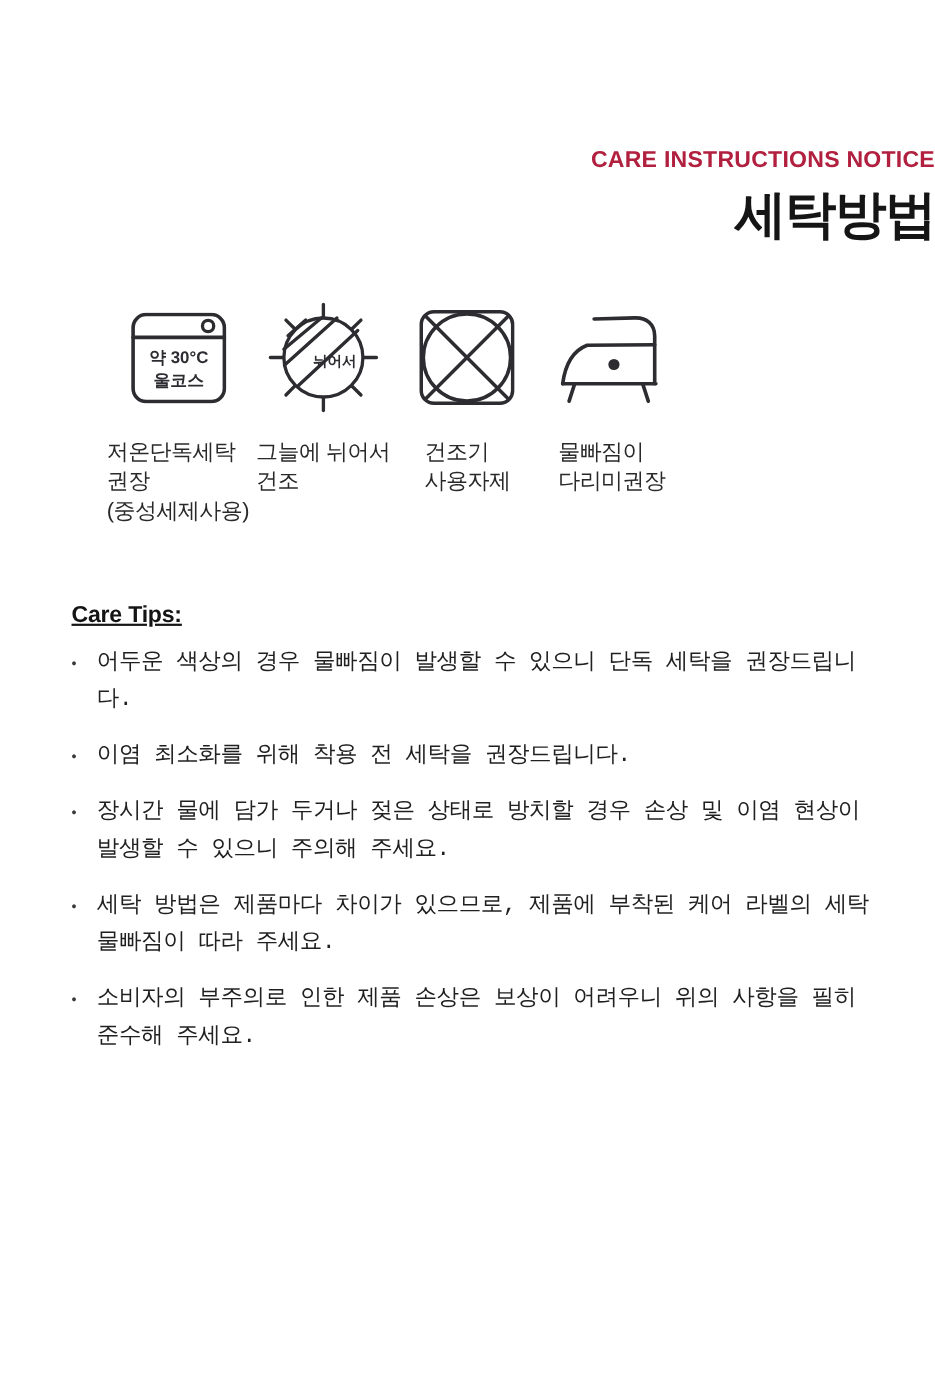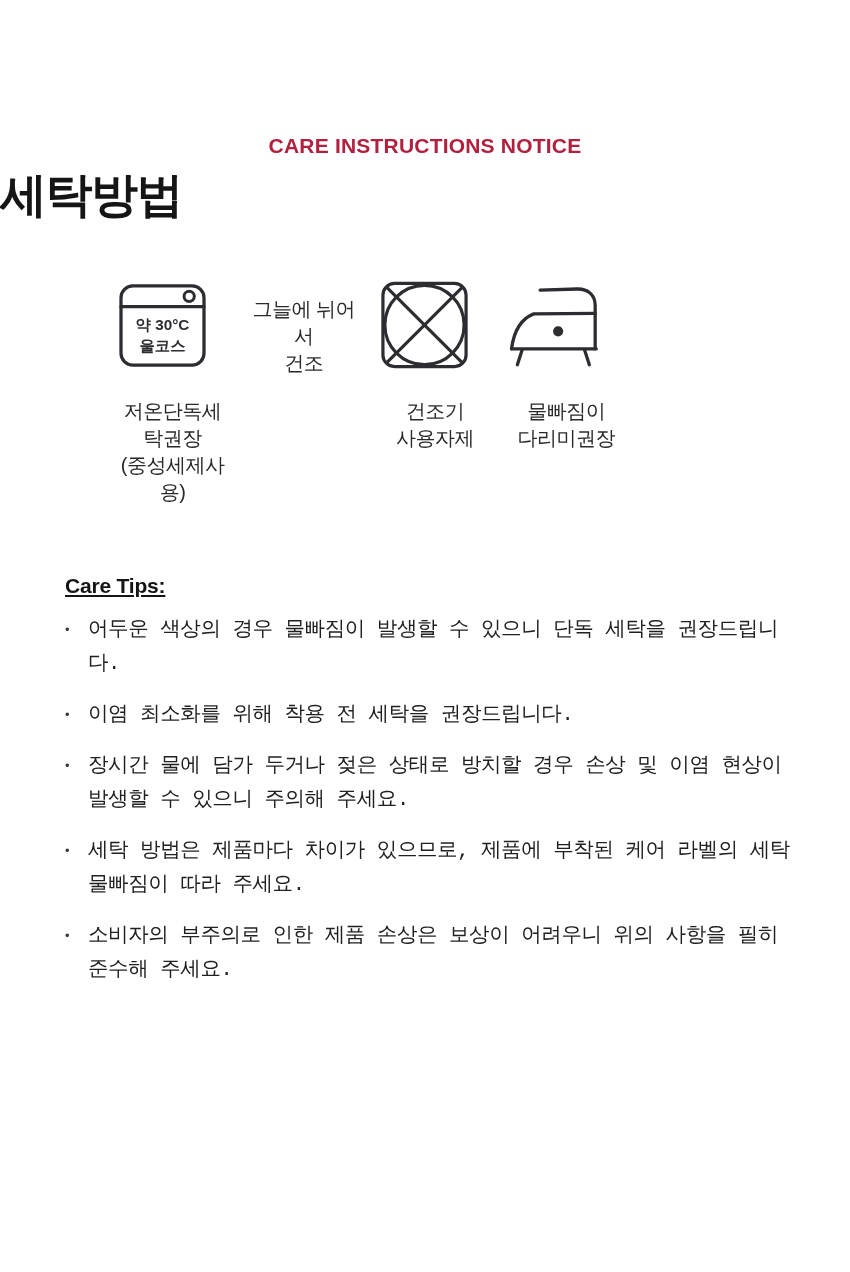--- a/index.html
+++ b/index.html
@@ -5,41 +5,41 @@
   * { margin:0; padding:0; box-sizing:border-box; }
   html,body { background:#ffffff; }
   body {
     width:850px; height:1272px; overflow:hidden; position:relative;
     font-family:"Liberation Sans","DejaVu Sans",sans-serif;
     -webkit-font-smoothing:antialiased;
   }
   .page { width:850px; height:1272px; background:#fff; }
 
   .eyebrow {
-    padding-top:134px; text-align:center;
+    padding-top:134px; text-align:right;
     font-size:21px; font-weight:700; letter-spacing:0.2px;
     color:#B2203F;
   }
   .main-title {
-    margin-top:8px; text-align:left;
+    margin-top:8px; text-align:right;
     font-size:47px; font-weight:700; letter-spacing:-1.5px;
     color:#151515; line-height:58px;
   }
 
   .symbols-grid {
     width:656px; margin:50px auto 0;
     display:grid; grid-template-columns:repeat(5,1fr); row-gap:44px;
   }
   .symbol-cell { display:flex; flex-direction:column; align-items:center; }
   .icon-slot { height:102px; display:flex; align-items:center; justify-content:center; }
   .icon-slot svg { display:block; }
   .symbol-label {
-    margin-top:22px; text-align:center;
+    margin-top:22px; 
     font-size:20px; line-height:27px; letter-spacing:-0.5px;
-    color:#292929; font-weight:500;margin-left:20px;
+    color:#292929; font-weight:500;
   }
 
   .svgtxt { font-family:"Liberation Sans","DejaVu Sans",sans-serif; font-weight:700; fill:#2C2C31; }
 
   .tips {
     margin:68px 0 0 65px; width:730px; color:#202020;
   }
   .tips-heading { font-size:21px; font-weight:700; color:#141414; letter-spacing:-0.2px;text-decoration:underline; }
   .tips-list { margin-top:15px; list-style:none; }
   .tip {
@@ -70,20 +70,38 @@
         </svg>
       </div>
       <div class="symbol-label">
         <div>저온단독세탁권장</div>
         <div>(중성세제사용)</div>
       </div>
     </div>
 
 
     <div class="symbol-cell">
+      <div class="icon-slot">
+        <svg width="104" height="104" viewBox="0 0 110 110" fill="none" stroke="#2C2C31" stroke-width="3.2" stroke-linecap="round" stroke-linejoin="round">
+          <circle cx="55" cy="55" r="38"></circle>
+          <line x1="94" y1="55" x2="106" y2="55"></line>
+          <line x1="82.6" y1="27.4" x2="91.1" y2="19"></line>
+          <line x1="55" y1="16" x2="55" y2="4"></line>
+          <line x1="27.4" y1="27.4" x2="19" y2="19"></line>
+          <line x1="16" y1="55" x2="4" y2="55"></line>
+          <line x1="27.4" y1="82.6" x2="19" y2="91.1"></line>
+          <line x1="55" y1="94" x2="55" y2="106"></line>
+          <line x1="82.6" y1="82.6" x2="91.1" y2="91.1"></line>
+          <line x1="21" y1="34" x2="38" y2="19"></line>
+          <line x1="17" y1="47" x2="53" y2="17"></line>
+          <line x1="18" y1="62" x2="68" y2="17"></line>
+          <line x1="31" y1="82" x2="88" y2="29"></line>
+          <text class="svgtxt" x="66" y="63" text-anchor="middle" font-size="14" stroke="none">뉘어서</text>
+        </svg>
+      </div>
       <div class="symbol-label">
         <div>그늘에 뉘어서</div>
         <div>건조</div>
       </div>
     </div>
 
     <div class="symbol-cell">
       <div class="icon-slot">
         <svg width="87" height="88" viewBox="0 0 90 90" fill="none" stroke="#2C2C31" stroke-width="3.3" stroke-linecap="round" stroke-linejoin="round">
           <rect x="2" y="2" width="86" height="86" rx="12"></rect>

